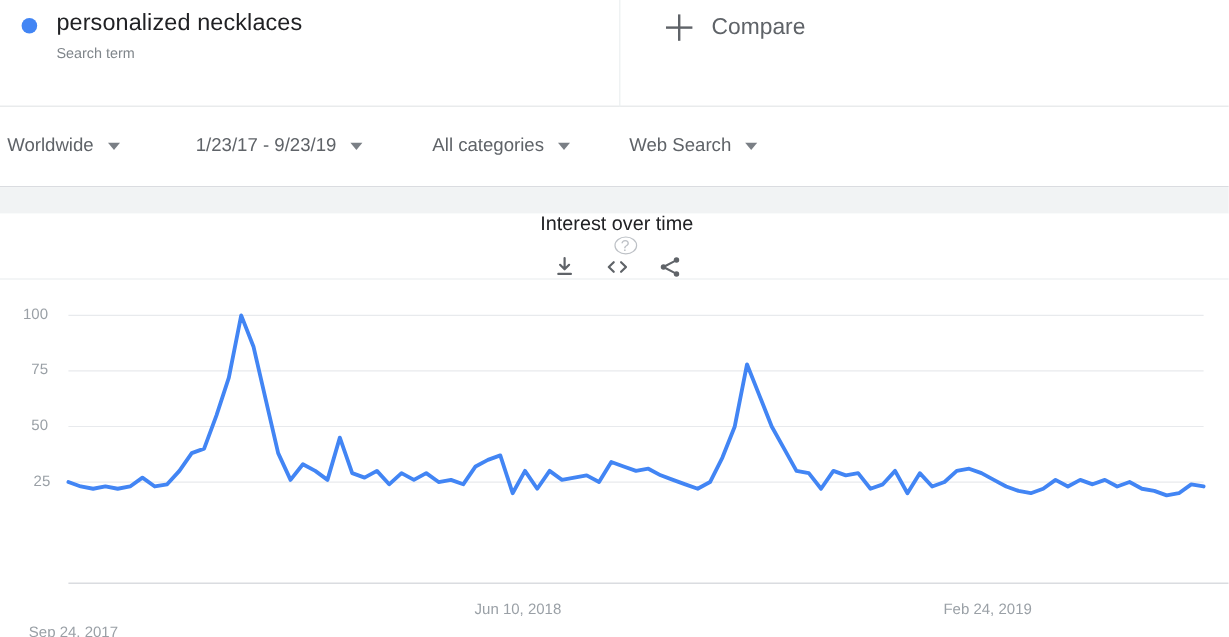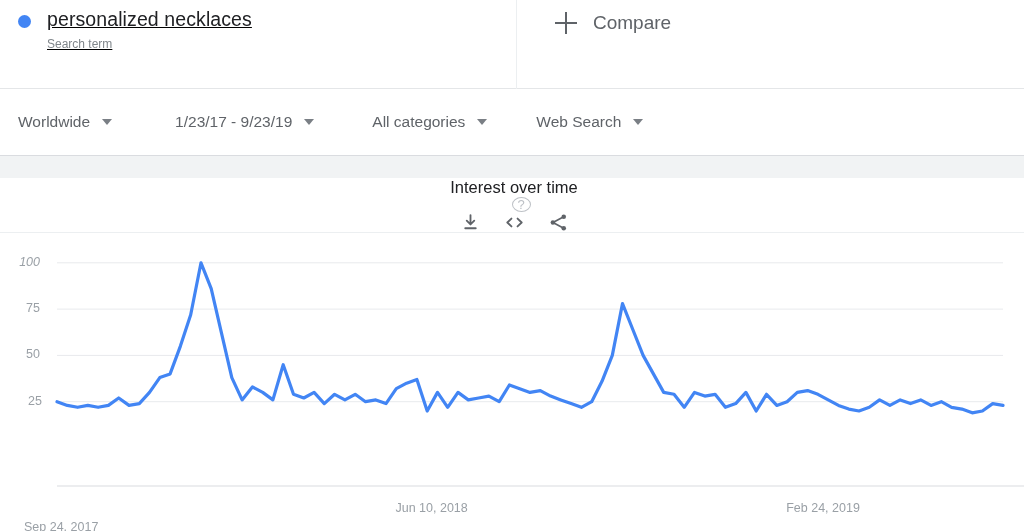--- a/index.html
+++ b/index.html
@@ -19,21 +19,20 @@
     background: #fff;
     border-bottom: 1px solid #e4e6e8;
   }
   .term-cell {
     width: 517px;
     display: flex;
     align-items: flex-start;
     padding: 6px 0 0 18px;
     border-right: 1px solid #eceff1;
     height: 89px;
-    text-decoration: underline;
   }
   .term-dot {
     width: 13px; height: 13px; border-radius: 50%;
     background: #4285f4;
     margin-top: 9px; margin-right: 16px;
     flex: 0 0 auto;
   }
   .term-texts { display: flex; flex-direction: column; }
   .term-title {
     font-size: 19.5px; color: #202124; line-height: 26px;
@@ -64,21 +63,21 @@
     content: ""; position: absolute; background: #5f6368;
   }
   .plus-icon::before { left: 0; top: 10px; width: 22px; height: 2px; }
   .plus-icon::after { top: 0; left: 10px; height: 22px; width: 2px; }
 
   
   .filter-bar {
     display: flex; align-items: center;
     height: 67px;
     background: #fff;
-    padding-left: 18px;
+    padding-left: 6px;
     border-bottom: 1px solid #dadce0;
   }
   .filter {
     display: flex; align-items: center;
     color: #5f6368;
     font-size: 15.5px;
     cursor: pointer;
     white-space: nowrap;
   }
   .caret {
@@ -212,21 +211,21 @@
             <line x1="57" x2="1003" y1="76.11111111111111" y2="76.11111111111111" stroke="#e8eaed" stroke-width="1"></line>
             <line x1="57" x2="1003" y1="29.81481481481481" y2="29.81481481481481" stroke="#e8eaed" stroke-width="1"></line>
           </g>
         <path id="trend-line" fill="none" stroke="#4285f4" stroke-width="3.2" stroke-linejoin="round" stroke-linecap="round" d="M57.0 168.7 L67.3 172.4 L77.6 174.3 L87.8 172.4 L98.1 174.3 L108.4 172.4 L118.7 165.0 L129.0 172.4 L139.3 170.6 L149.5 159.4 L159.8 144.6 L170.1 140.9 L180.4 113.1 L190.7 81.7 L201.0 29.8 L211.2 55.7 L221.5 100.2 L231.8 144.6 L242.1 166.9 L252.4 153.9 L262.7 159.4 L272.9 166.9 L283.2 131.7 L293.5 161.3 L303.8 165.0 L314.1 159.4 L324.3 170.6 L334.6 161.3 L344.9 166.9 L355.2 161.3 L365.5 168.7 L375.8 166.9 L386.0 170.6 L396.3 155.7 L406.6 150.2 L416.9 146.5 L427.2 178.0 L437.5 159.4 L447.7 174.3 L458.0 159.4 L468.3 166.9 L478.6 165.0 L488.9 163.1 L499.2 168.7 L509.4 152.0 L519.7 155.7 L530.0 159.4 L540.3 157.6 L550.6 163.1 L560.8 166.9 L571.1 170.6 L581.4 174.3 L591.7 168.7 L602.0 148.3 L612.3 122.4 L622.5 70.6 L632.8 96.5 L643.1 122.4 L653.4 140.9 L663.7 159.4 L674.0 161.3 L684.2 174.3 L694.5 159.4 L704.8 163.1 L715.1 161.3 L725.4 174.3 L735.7 170.6 L745.9 159.4 L756.2 178.0 L766.5 161.3 L776.8 172.4 L787.1 168.7 L797.3 159.4 L807.6 157.6 L817.9 161.3 L828.2 166.9 L838.5 172.4 L848.8 176.1 L859.0 178.0 L869.3 174.3 L879.6 166.9 L889.9 172.4 L900.2 166.9 L910.5 170.6 L920.7 166.9 L931.0 172.4 L941.3 168.7 L951.6 174.3 L961.9 176.1 L972.2 179.8 L982.4 178.0 L992.7 170.6 L1003.0 172.4"></path>
         <line id="axis-line" stroke="#dadce0" stroke-width="1.2" x1="57" x2="1024" y1="253" y2="253"></line>
       </svg>
       <div id="ylabels">
           <div class="ylab" style="left: 0px; top: 160.704px; padding-left: 28px;">25</div>
           <div class="ylab" style="left: 0px; top: 114.407px;">50</div>
           <div class="ylab" style="left: 0px; top: 68.1111px;">75</div>
-          <div class="ylab" style="left: 0px; top: 21.8148px; font-style: italic;">100</div>
+          <div class="ylab" style="left: 0px; top: 21.8148px;">100</div>
         </div>
       <div id="xlabels">
           <div class="xlab" style="left: 24px; margin-top: 19px;">Sep 24, 2017</div>
           <div class="xlab" style="left: 395.457px;">Jun 10, 2018</div>
           <div class="xlab" style="left: 786.196px;">Feb 24, 2019</div>
         </div>
     </div>
   </div>
 
 </div>

